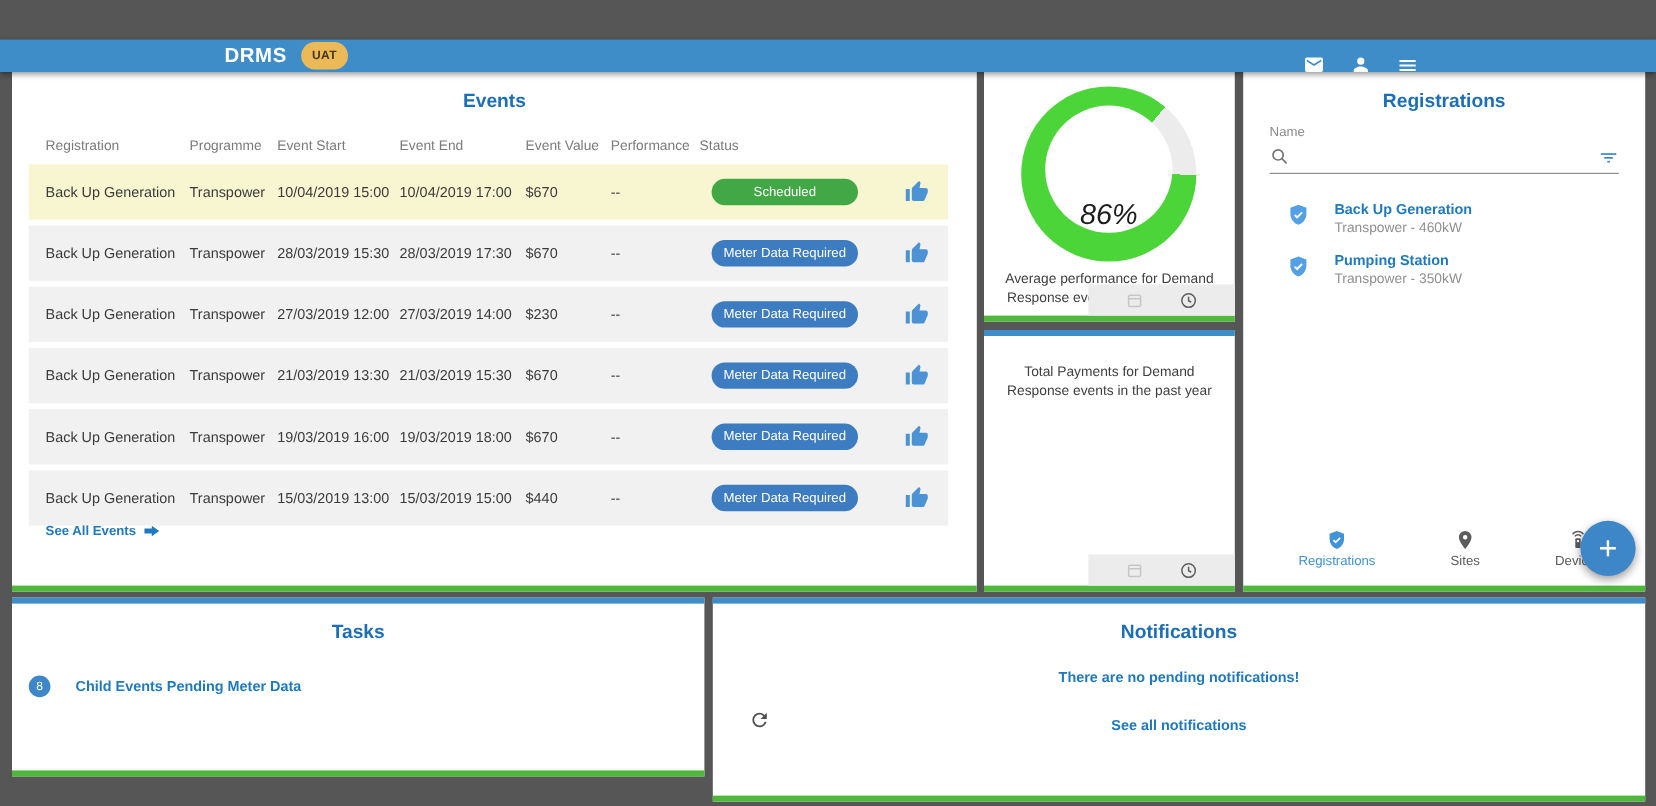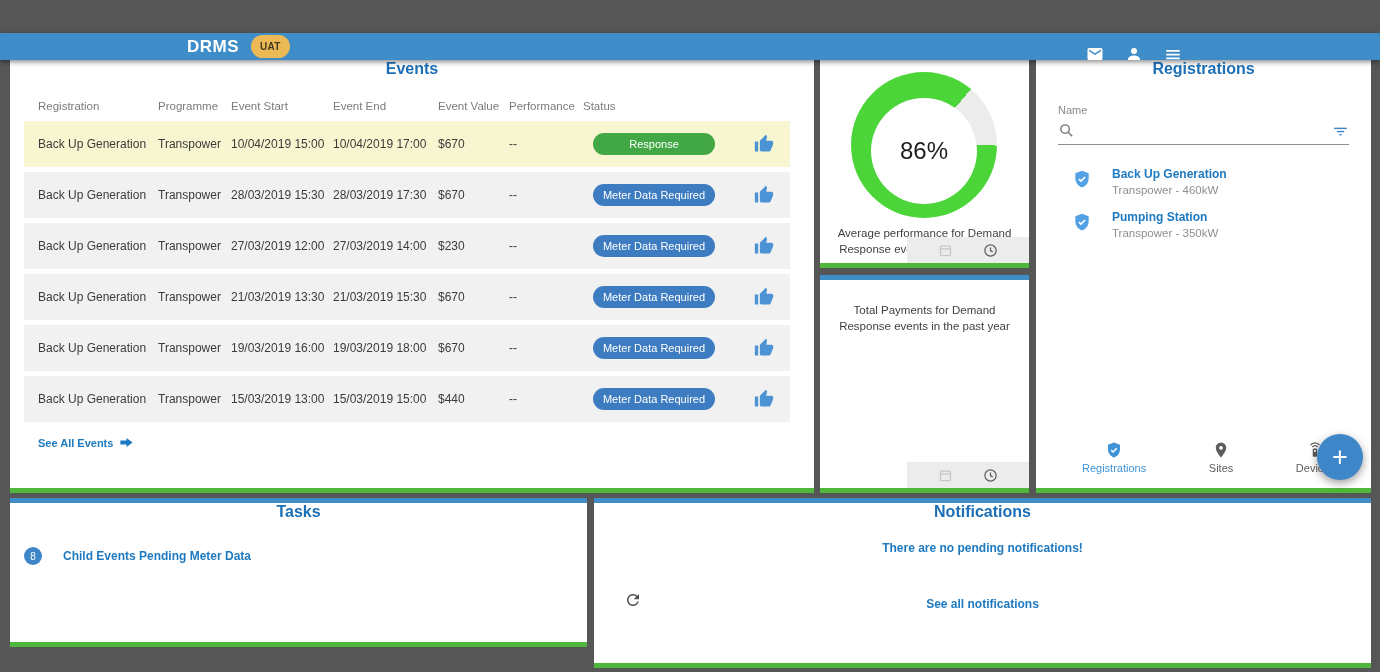--- a/index.html
+++ b/index.html
@@ -25,21 +25,21 @@
     font-size:10px; font-weight:bold; padding:6px 9px; border-radius:13px; letter-spacing:.3px;
   }
   .topbar-icons{ position:absolute; right:198px; top:0; height:42px; display:flex; align-items:center; gap:21px;}
   .tb-icon{ width:18px; height:18px; display:inline-flex; cursor:pointer;}
   
   .card{
     position:absolute; background:#fff;
     border-top:5px solid var(--card-top-border-blue,#3E8DC8);
     border-bottom:5px solid var(--card-bottom-border-green,#4FB83C);
   }
-  .card-title{ text-align:center; color:var(--title-blue,#1C6FB7); font-size:16px; font-weight:bold; }
+  .card-title{ text-align:center; color:var(--title-blue,#1C6FB7); font-size:16px; font-weight:bold; padding-top:16px;}
   .card-events{ left:10px; top:55px; width:804px; height:438px;}
   .card-perf  { left:820px; top:55px; width:209px; height:213px;}
   .card-pay   { left:820px; top:275px; width:209px; height:218px;}
   .card-reg   { left:1036px; top:55px; width:335px; height:438px;}
   .card-tasks { left:10px; top:498px; width:577px; height:149px;}
   .card-notif { left:594px; top:498px; width:777px; height:170px;}
   
   .ev-grid{ display:grid; grid-template-columns:120px 73px 102px 105px 71px 74px 155px auto; align-items:center;}
   .ev-head{ margin:22px 24px 9px 14px; padding-left:14px; color:#7b7b7b; font-size:11.5px;}
   .ev-rows{ margin:0 24px 0 14px;}
@@ -52,22 +52,22 @@
   .pill.scheduled{ background:var(--status-scheduled-green,#41A845);}
   .pill.meter-data-required{ background:var(--status-meter-blue,#3D7CC0);}
   .thumb-cell{ display:flex; justify-content:center;}
   .thumb{ width:20px; height:20px; cursor:pointer;}
   .see-all{
     position:absolute; left:28px; bottom:38px; display:flex; align-items:center; gap:6px;
     color:var(--link-blue,#1E7AC0); font-size:11px; font-weight:bold; cursor:pointer;
   }
   
   .donut{ position:absolute; left:31px; top:12px; width:146px; height:146px; border-radius:50%;}
-  .donut-hole{ position:absolute; left:20px; top:26px; width:106px; height:106px; border-radius:50%; background:#fff;
-    display:flex; align-items:center; justify-content:center;}
+  .donut-hole{ position:absolute; left:20px; top:16px; width:106px; height:106px; border-radius:50%; background:#fff;
+    display:flex; align-items:flex-end; justify-content:center;font-style:italic;}
   .donut-label{ font-size:24px; color:#1d1d1d;}
   .perf-caption{ position:absolute; left:10px; right:10px; top:166px; text-align:center; font-size:11.5px; color:#3f3f3f; line-height:1.35;}
   .mini-strip{
     position:absolute; right:0; bottom:0; width:122px; height:26px; background:#ececec;
     display:flex; align-items:center; justify-content:space-evenly;
   }
   
   .pay-amount{ text-align:center; margin-top:38px; font-size:26px; color:#1d1d1d;}
   .pay-caption{ margin:22px 18px 0; text-align:center; font-size:11.5px; color:#3f3f3f; line-height:1.4;}
   
@@ -142,21 +142,21 @@
     <span></span>
   </div>
   <div class="ev-rows">
   <div class="ev-grid ev-row hl">
     <span>Back Up Generation</span>
     <span>Transpower</span>
     <span>10/04/2019 15:00</span>
     <span>10/04/2019 17:00</span>
     <span>$670</span>
     <span>--</span>
-    <span><span class="pill scheduled">Response</span></span>
+    <span><span class="pill scheduled">Scheduled</span></span>
     <span class="thumb-cell">
           <span class="thumb">
       <svg viewBox="0 0 24 24" width="20" height="20" fill="#4B93D5">
               <path d="M1 21h4V9H1v12zM23 10c0-1.1-.9-2-2-2h-6.31l.95-4.57.03-.32c0-.41-.17-.79-.44-1.06L14.17 1 7.59 7.59C7.22 7.95 7 8.45 7 9v10c0 1.1.9 2 2 2h9c.83 0 1.54-.5 1.84-1.22l3.02-7.05c.09-.23.14-.47.14-.73v-2z"></path>
             </svg>
     </span>
         </span>
   </div>
 
   <div class="ev-grid ev-row">

